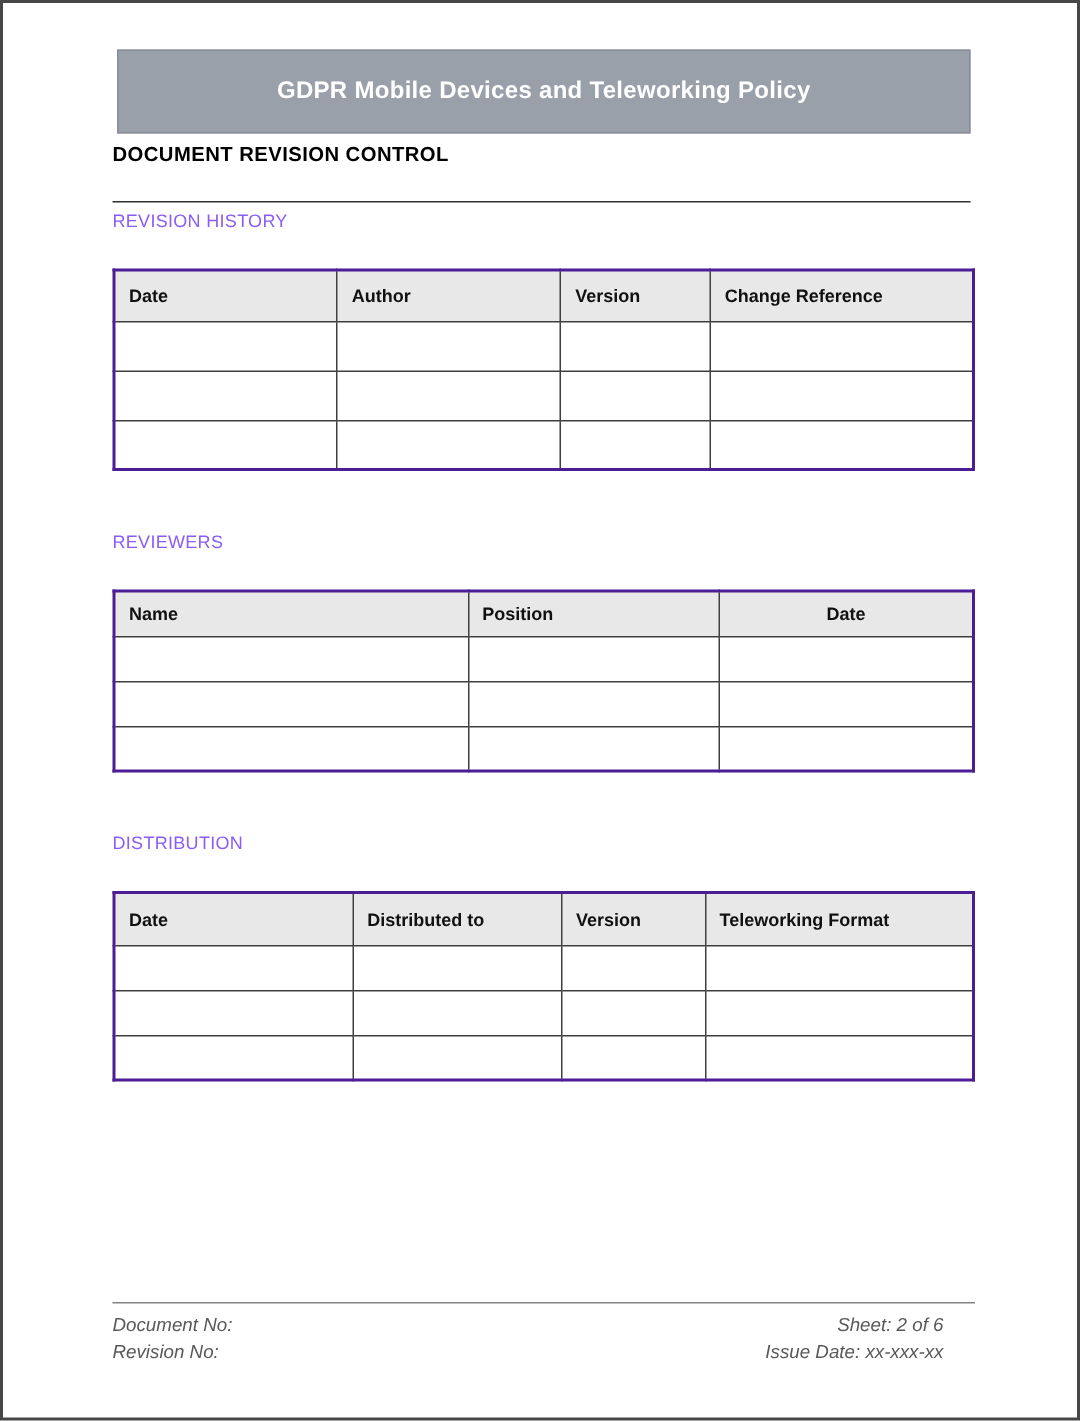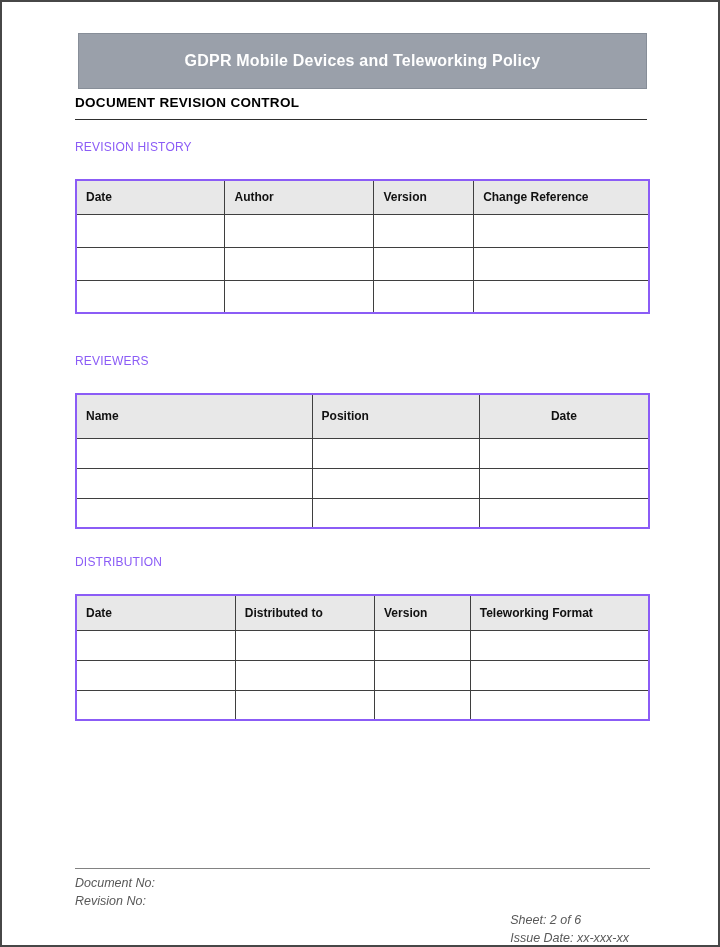--- a/index.html
+++ b/index.html
@@ -17,60 +17,60 @@
     background: #9aa0aa;
     border: 1px solid #878e98;
     display: flex; align-items: center; justify-content: center;
     color: #ffffff; font-weight: bold; font-size: 16px;
     letter-spacing: 0.2px;
   }
   .heading {
     position: absolute; top: 93px; left: 73px; width: 572px;
     font-size: 13.5px; font-weight: bold; color: #000;
     letter-spacing: 0.3px;
-    padding-bottom: 9px;
+    padding-bottom: 24px;
     border-bottom: 1.5px solid #2f2f2f;
   }
   .sec-label {
     position: absolute; left: 73px;
     font-size: 12px; color: #8b5cf6; letter-spacing: 0.2px;
   }
   .lbl-revision { top: 138px; }
   .lbl-reviewers { top: 352px; }
   .lbl-distribution { top: 553px; }
   table.doc-table {
     position: absolute; left: 73px; width: 575px;
     border-collapse: collapse; table-layout: fixed;
-    border: 2px solid #8b5cf6;
+    border: 2px solid #4c1d95;
     padding-left: 38px;
   }
   .t-revision { top: 177px; }
   .t-reviewers { top: 391px; }
   .t-distribution { top: 592px; }
   .doc-table th, .doc-table td { border: 1.5px solid #3f3f3f; }
   .doc-table th {
     background: #e8e8e8;
     font-size: 12px; font-weight: bold; color: #111;
     text-align: left; padding: 0 9px;
   }
   .doc-table th.center { text-align: center; }
   .t-revision th { height: 34px; }
   .t-revision td { height: 33px; }
-  .t-reviewers th { height: 44px; }
+  .t-reviewers th { height: 30px; }
   .t-reviewers td { height: 30px; }
   .t-distribution th { height: 35px; }
   .t-distribution td { height: 30px; }
   .footer {
     position: absolute; top: 866px; left: 73px; width: 575px;
     border-top: 1px solid #828282;
     padding-top: 5px;
     display: flex; justify-content: space-between;
     color: #595959; font-size: 12.5px; line-height: 18px; font-style: italic;
   }
-  .footer .right { padding-right: 21px; margin-top: 37px; }
+  .footer .right { text-align: right; padding-right: 21px; }
 </style>
 </head>
 <body>
 
 <div class="banner">
   <span>GDPR Mobile Devices and Teleworking Policy</span>
 </div>
 
 <div class="heading">DOCUMENT REVISION CONTROL</div>
 

